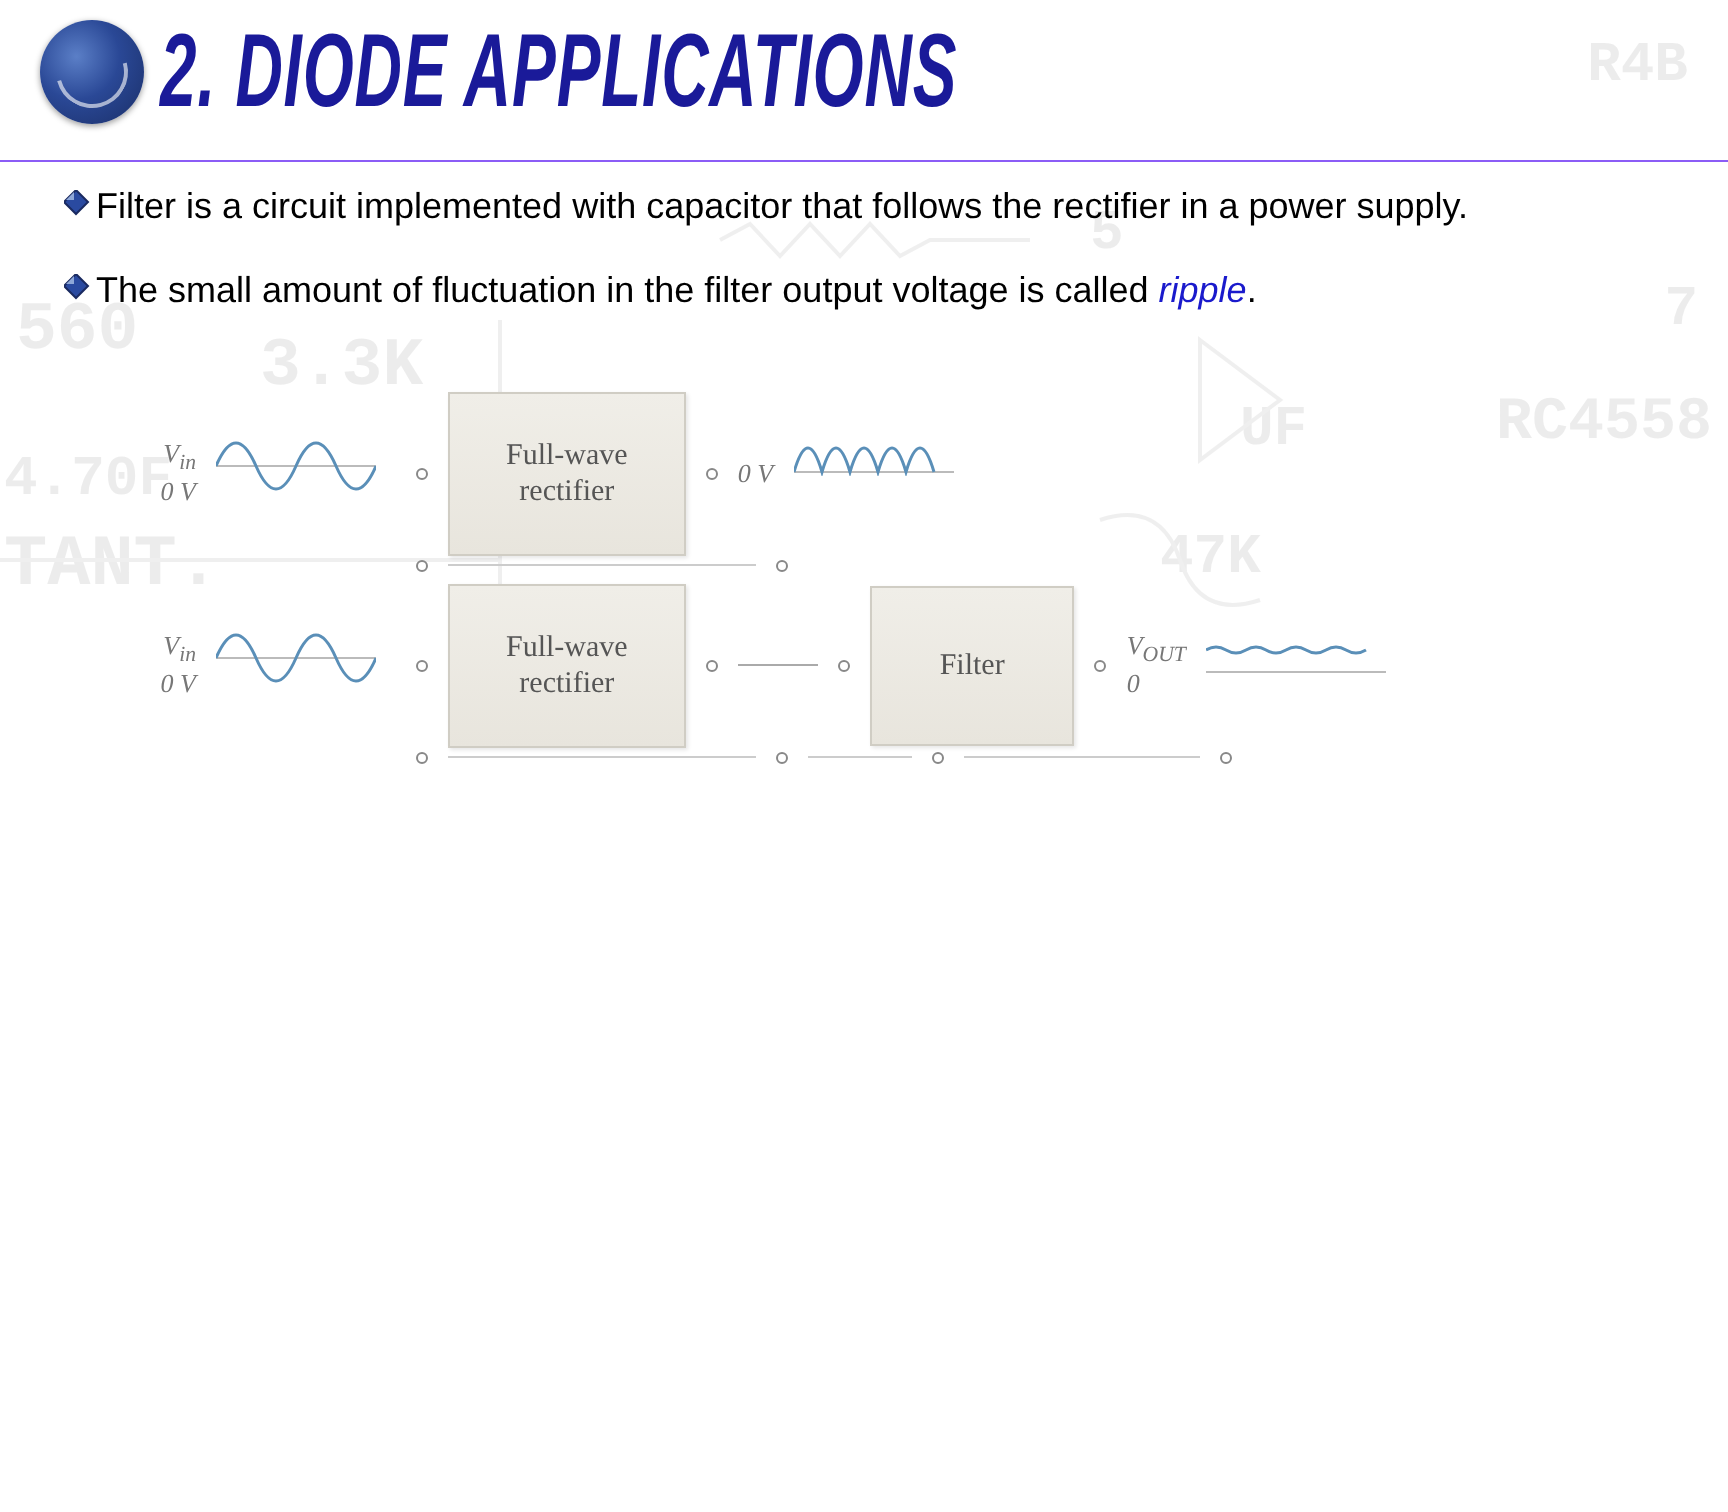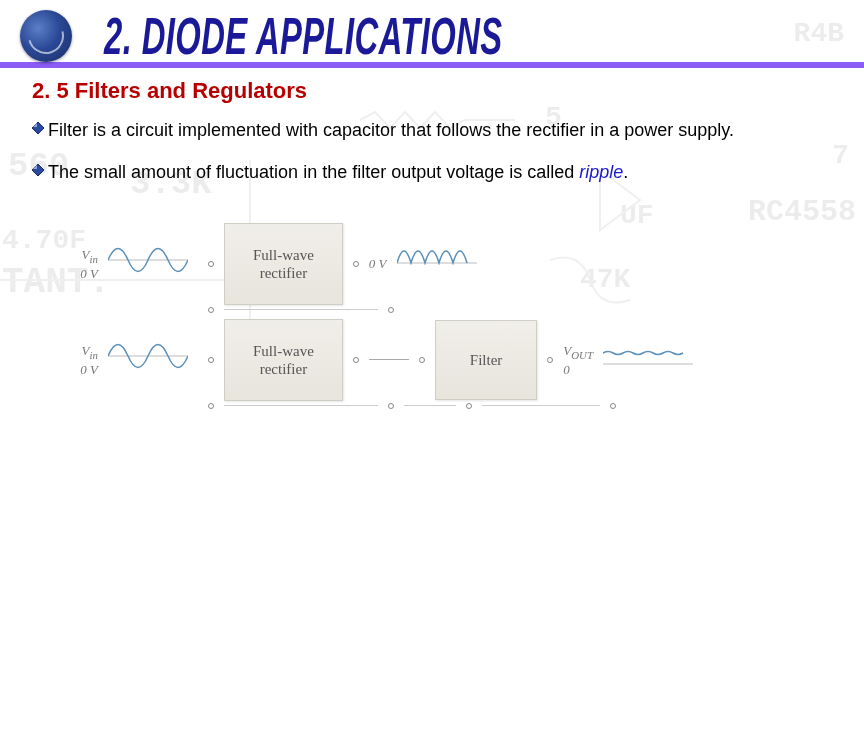--- a/index.html
+++ b/index.html
@@ -29,23 +29,23 @@
     .bg-circuit .lbl {
       position: absolute;
     }
     .content {
       position: relative;
       z-index: 1;
     }
     .header {
       display: flex;
       align-items: center;
-      padding: 10px 20px 0 20px;
-      border-bottom: 6px solid #8b5cf6;
-      gap: 32px;
+      padding: 10px 20px 18px 20px;
+      border-bottom: 1px solid #8b5cf6;
+      gap: 8px;
     }
     .logo {
       width: 52px;
       height: 52px;
       border-radius: 50%;
       background: radial-gradient(circle at 35% 35%, #5b7fc7 0%, #2a4896 45%, #1a2e66 100%);
       position: relative;
       box-shadow: 0 1px 3px rgba(0,0,0,.4);
     }
     .logo::after {
@@ -199,21 +199,20 @@
 </div>
 
 <div class="content">
 
   <div class="header">
     <div class="logo"></div>
     <div class="title">2. DIODE APPLICATIONS</div>
   </div>
 
   <div class="section">
-    <div class="section-heading">2. 5   Filters and Regulators</div>
 
     <div class="bullet-item">
       <span class="bullet-icon">
         <svg width="13" height="13">
             <polygon points="0,6 6,0 12,6 6,12" fill="#2a4aa0" stroke="#1a2a60"></polygon>
             <polygon points="1,5 5,1 5,5" fill="#8fa8d8"></polygon>
           </svg>
       </span>
       <span>Filter is a circuit implemented with capacitor that follows the rectifier in a power supply.</span>
     </div>

